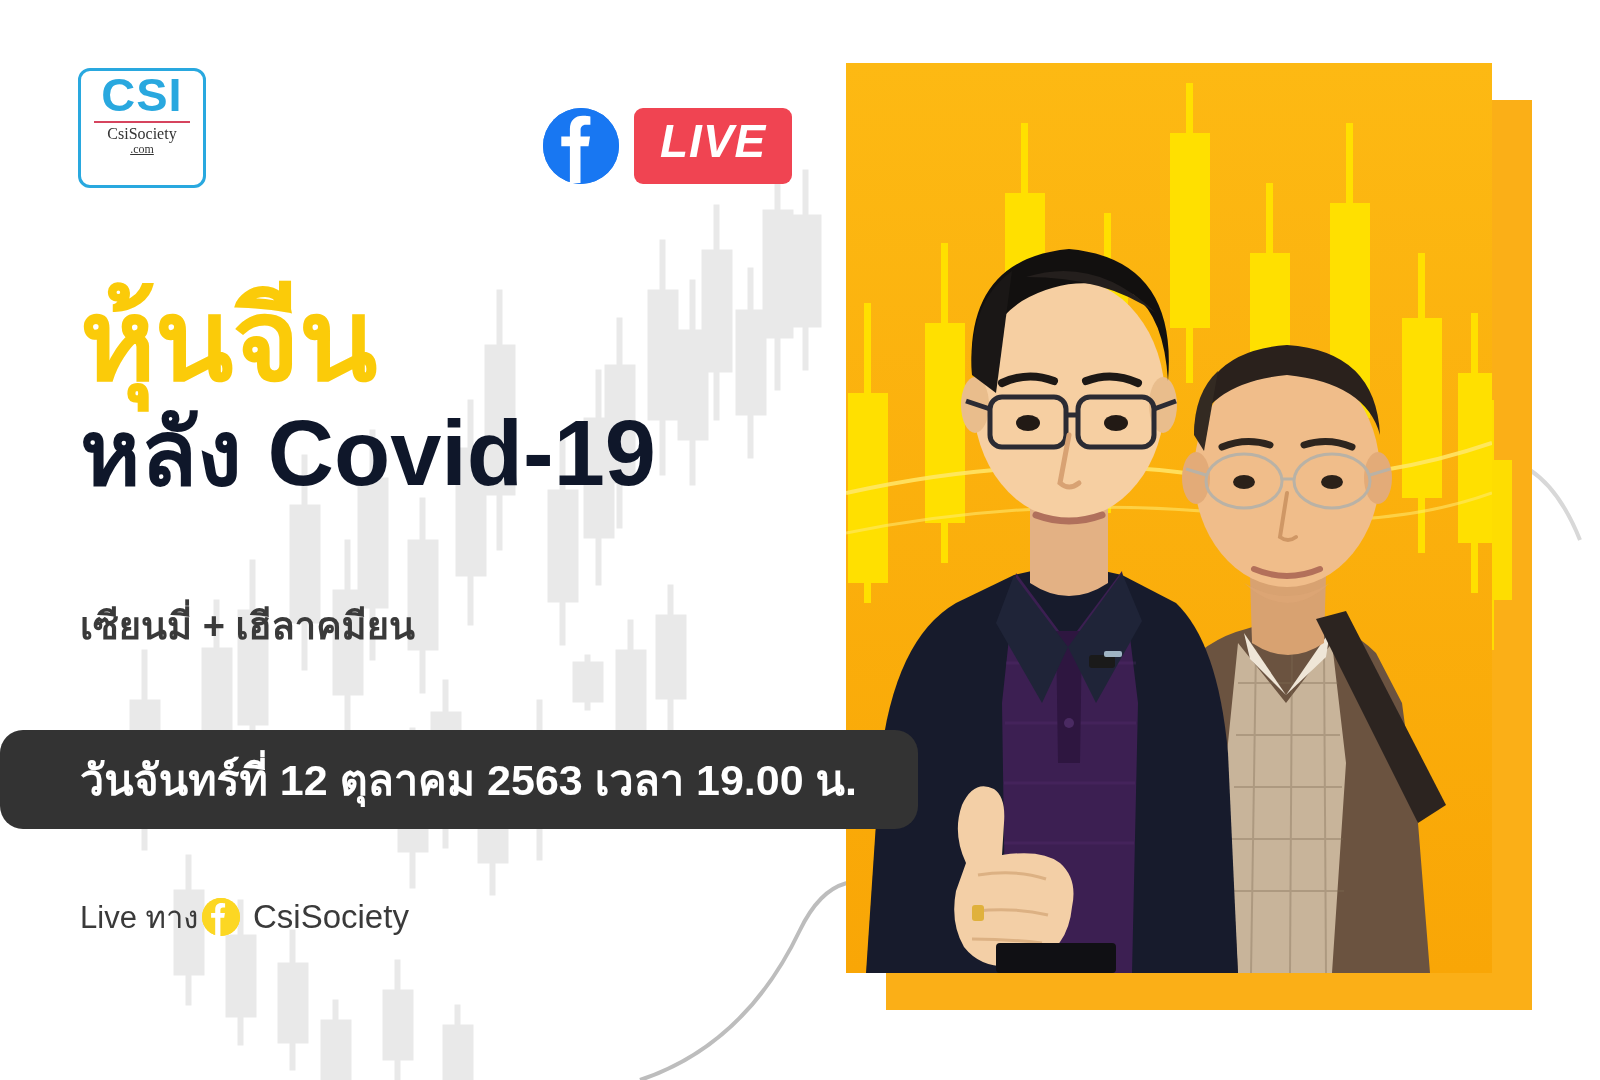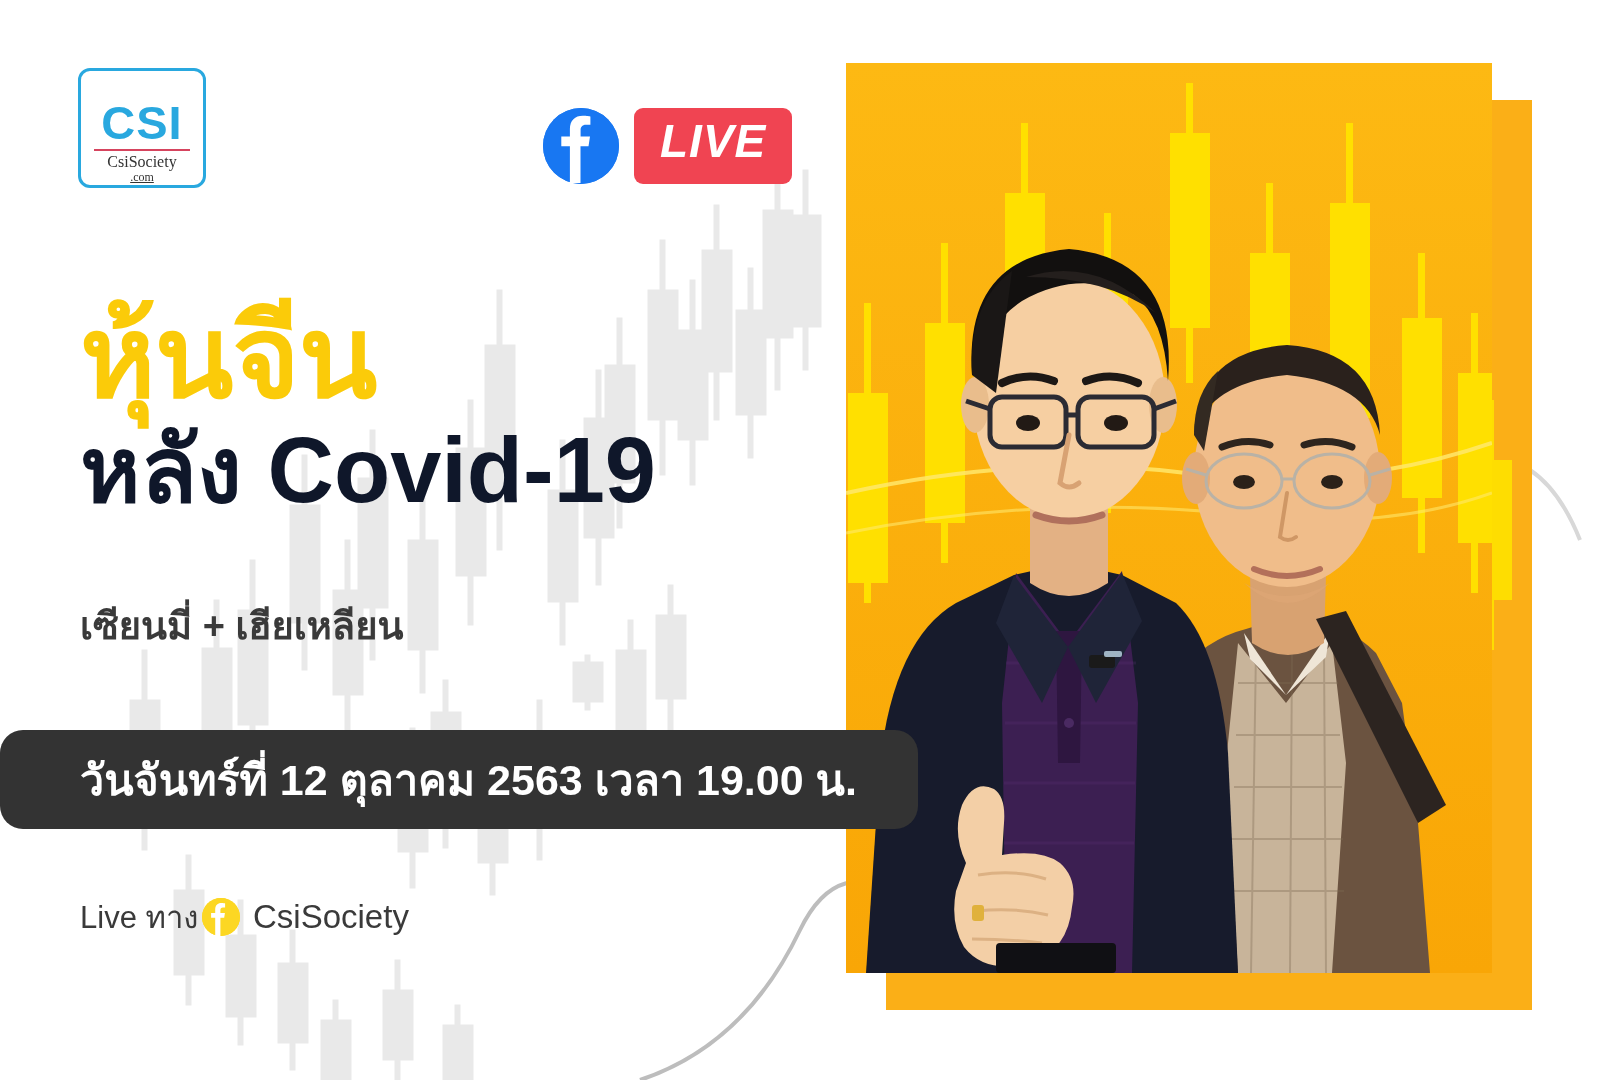--- a/index.html
+++ b/index.html
@@ -19,21 +19,21 @@
   
   .bg-art { position: absolute; inset: 0; pointer-events: none; }
 
   
   .logo-box {
     position: absolute; left: 78px; top: 68px;
     width: 128px; height: 120px;
     border: 3px solid #29a8df; border-radius: 12px;
     background: #ffffff;
     display: flex; flex-direction: column;
-    align-items: center; justify-content: flex-end;
+    align-items: center; justify-content: flex-start;
   }
   .logo-csi {
     font-family: "Liberation Sans", sans-serif;
     font-weight: bold; font-size: 47px; letter-spacing: 1px;
     color: #29a8df; line-height: 1;
   }
   .logo-rule { width: 96px; height: 2px; background: #d6445e; margin: 3px 0 2px; }
   .logo-sub {
     font-family: "Liberation Serif", serif;
     font-size: 16px; color: #333333; line-height: 1.15;
@@ -60,21 +60,21 @@
     letter-spacing: 1px;
   }
 
   
   .headline {
     position: absolute; left: 80px; top: 282px;
     z-index: 5;
   }
   .headline .l1 {
     font-size: 115px; font-weight: bold; color: #FBCB09;
-    line-height: 1.02; letter-spacing: -1px; margin-top: 17px;
+    line-height: 1.02; letter-spacing: -1px;
   }
   .headline .l2 {
     font-size: 92px; font-weight: bold; color: #0f172a;
     line-height: 1.0; margin-top: 8px; letter-spacing: 0px;
   }
   .speakers {
     position: absolute; left: 80px; top: 595px;
     font-size: 38px; font-weight: bold; color: #3a3a3a;
     z-index: 5;
   }
@@ -248,21 +248,21 @@
       </svg>
     </div>
     <div class="live-badge">LIVE</div>
   </div>
 
   <div class="headline">
     <div class="l1">หุ้นจีน</div>
     <div class="l2">หลัง Covid-19</div>
   </div>
 
-  <div class="speakers">เซียนมี่ + เฮียเหลียน</div>
+  <div class="speakers">เซียนมี่ + เฮีลาคมียน</div>
 
   <div class="panel-back">
     <svg class="photo-svg" viewBox="0 0 646 910" preserveAspectRatio="none">
       <rect width="646" height="910" fill="#FBAF17"></rect>
       <g fill="#FFE000" opacity="0.95">
         <rect x="40" y="120" width="8" height="260"></rect>
         <rect x="22" y="190" width="44" height="150"></rect>
         <rect x="130" y="60" width="8" height="300"></rect>
         <rect x="112" y="140" width="44" height="175"></rect>
         <rect x="232" y="0" width="8" height="280"></rect>

